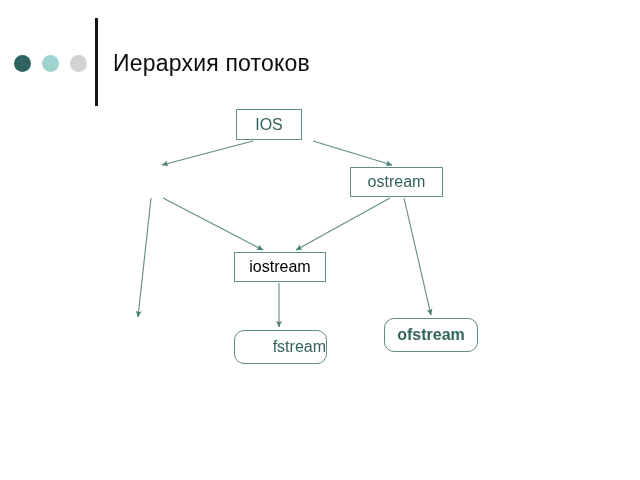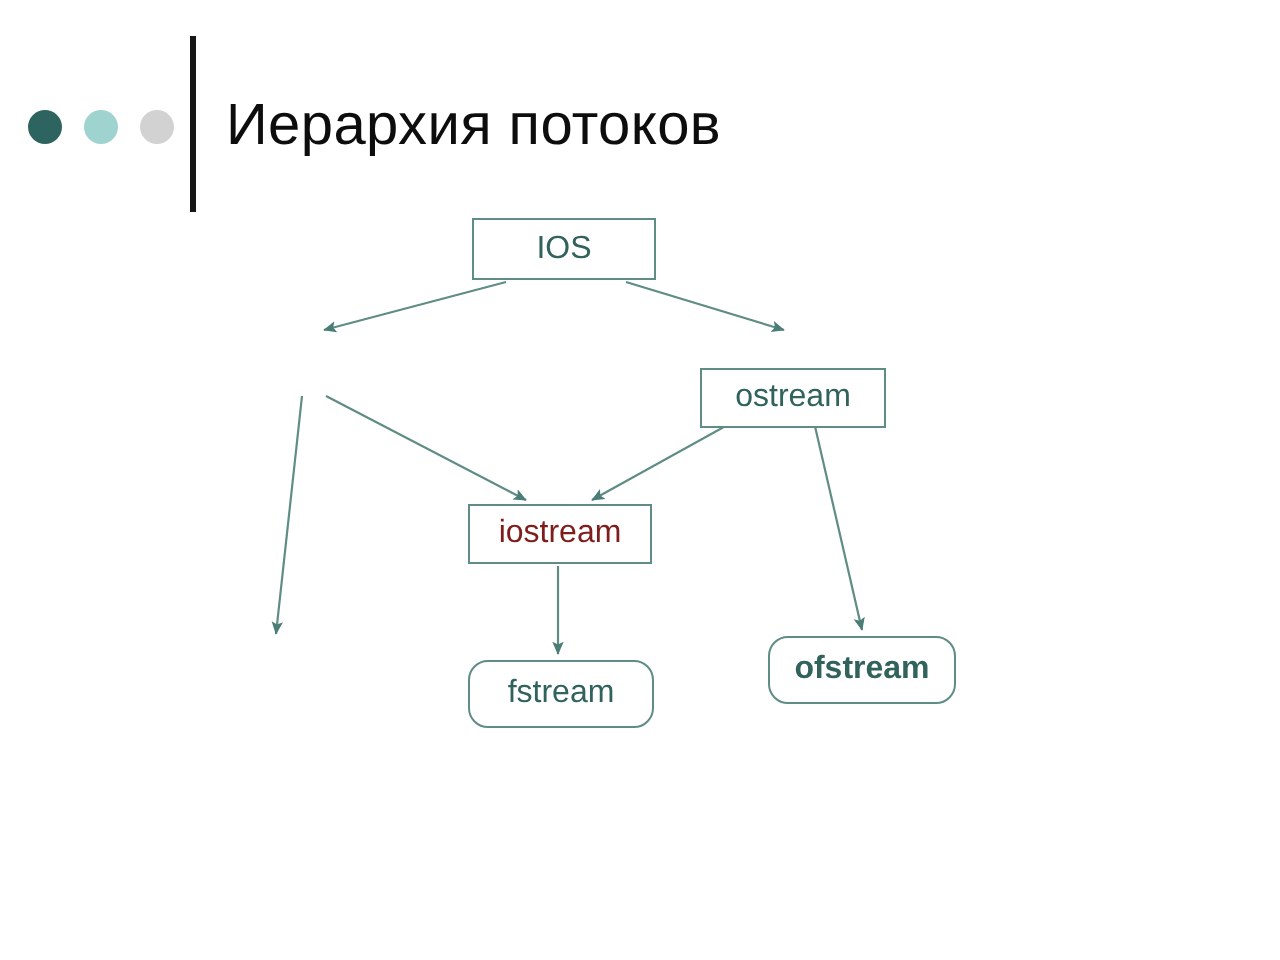--- a/index.html
+++ b/index.html
@@ -48,21 +48,21 @@
     top: 18px;
     width: 3px;
     height: 88px;
     background: #161616;
   }
 
   #page-title {
     position: absolute;
     left: 113px;
     top: 43px;
-    font-size: 29px;
+    font-size: 23px;
     line-height: 40px;
     color: #0d0d0d;
     font-weight: normal;
     white-space: nowrap;
     letter-spacing: 0.2px;
   }
 
   
   #diagram {
     position: absolute;
@@ -91,24 +91,24 @@
     align-items: center;
     justify-content: center;
     white-space: nowrap;
   }
   .node.rounded {
     border-radius: 10px;
   }
 
   #node-ios      { left: 236px; top: 109px; width: 90px;  height: 31px; }
   #node-istream  { left: 111px; top: 167px; width: 95px;  height: 30px; }
-  #node-ostream  { left: 350px; top: 167px; width: 93px;  height: 30px; margin-top: 17px; }
+  #node-ostream  { left: 350px; top: 167px; width: 93px;  height: 30px; }
   #node-iostream { left: 234px; top: 252px; width: 92px;  height: 30px; }
   #node-ifstream { left:  97px; top: 320px; width: 93px;  height: 33px; }
-  #node-fstream  { left: 234px; top: 330px; width: 93px;  height: 34px; }
+  #node-fstream  { left: 234px; top: 330px; width: 93px;  height: 34px; justify-content: flex-end; }
   #node-ofstream { left: 384px; top: 318px; width: 94px;  height: 34px; font-weight: bold; }
 </style>
 </head>
 <body>
 
 <div id="slide-header">
 
   <div id="bullet-dots">
     <span class="dot d1" style="background: rgb(45, 100, 96);"></span>
     <span class="dot d2" style="background: rgb(159, 211, 208);"></span>
@@ -133,30 +133,30 @@
       <line x1="253" y1="141" x2="162" y2="165"></line>
       <line x1="313" y1="141" x2="392" y2="165"></line>
       <line x1="163" y1="198" x2="263" y2="250"></line>
       <line x1="390" y1="198" x2="296" y2="250"></line>
       <line x1="151" y1="198" x2="138" y2="317"></line>
       <line x1="404" y1="198" x2="431" y2="315"></line>
       <line x1="279" y1="283" x2="279" y2="327"></line>
     </g>
   </svg>
 
-  <div class="node" id="node-ios" style="left: 236px; top: 109px; width: 92px; height: 31px; border-color: rgb(95, 140, 132); color: rgb(50, 98, 92);">
+  <div class="node" id="node-ios" style="left: 236px; top: 109px; width: 66px; height: 31px; border-color: rgb(95, 140, 132); color: rgb(50, 98, 92);">
     <span>IOS</span>
   </div>
 
 
   <div class="node" id="node-ostream" style="left: 350px; top: 167px; width: 93px; height: 30px; border-color: rgb(95, 140, 132); color: rgb(50, 98, 92);">
     <span>ostream</span>
   </div>
 
-  <div class="node" id="node-iostream" style="left: 234px; top: 252px; width: 92px; height: 30px; border-color: rgb(95, 140, 132); color: #7f1d1d;">
+  <div class="node" id="node-iostream" style="left: 234px; top: 252px; width: 92px; height: 30px; border-color: rgb(95, 140, 132); color: #000000;">
     <span>iostream</span>
   </div>
 
 
   <div class="node rounded" id="node-fstream" style="left: 234px; top: 330px; width: 93px; height: 34px; border-color: rgb(95, 140, 132); color: rgb(50, 98, 92);">
     <span>fstream</span>
   </div>
 
   <div class="node rounded" id="node-ofstream" style="left: 384px; top: 318px; width: 94px; height: 34px; border-color: rgb(95, 140, 132); color: rgb(50, 98, 92);">
     <span>ofstream</span>

